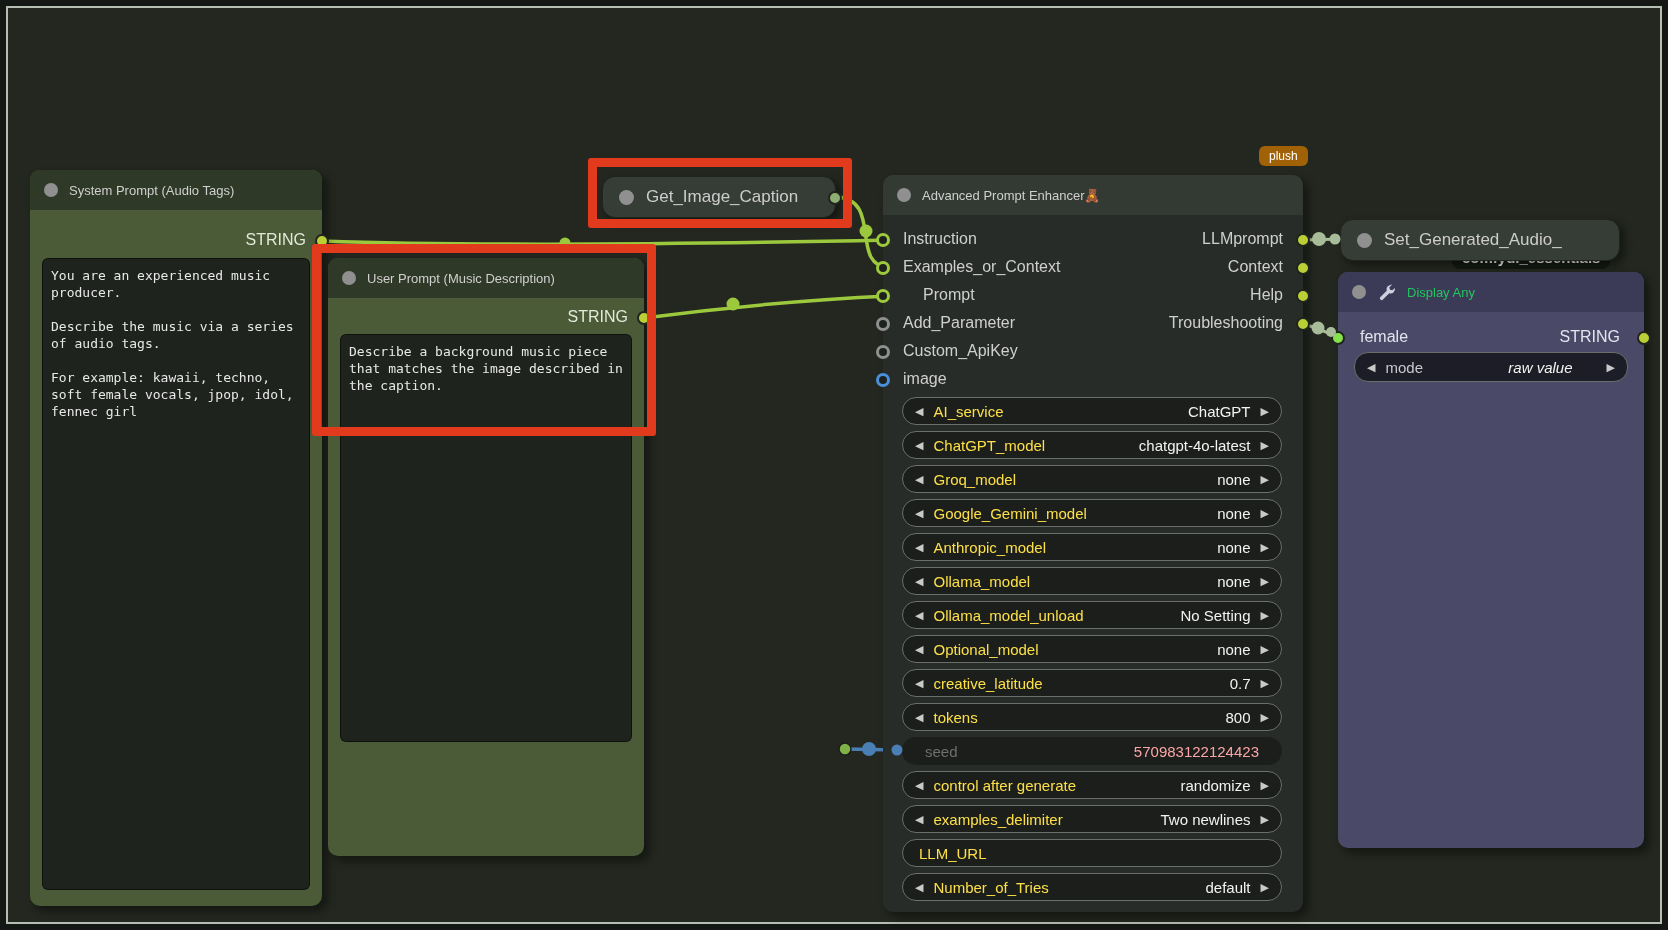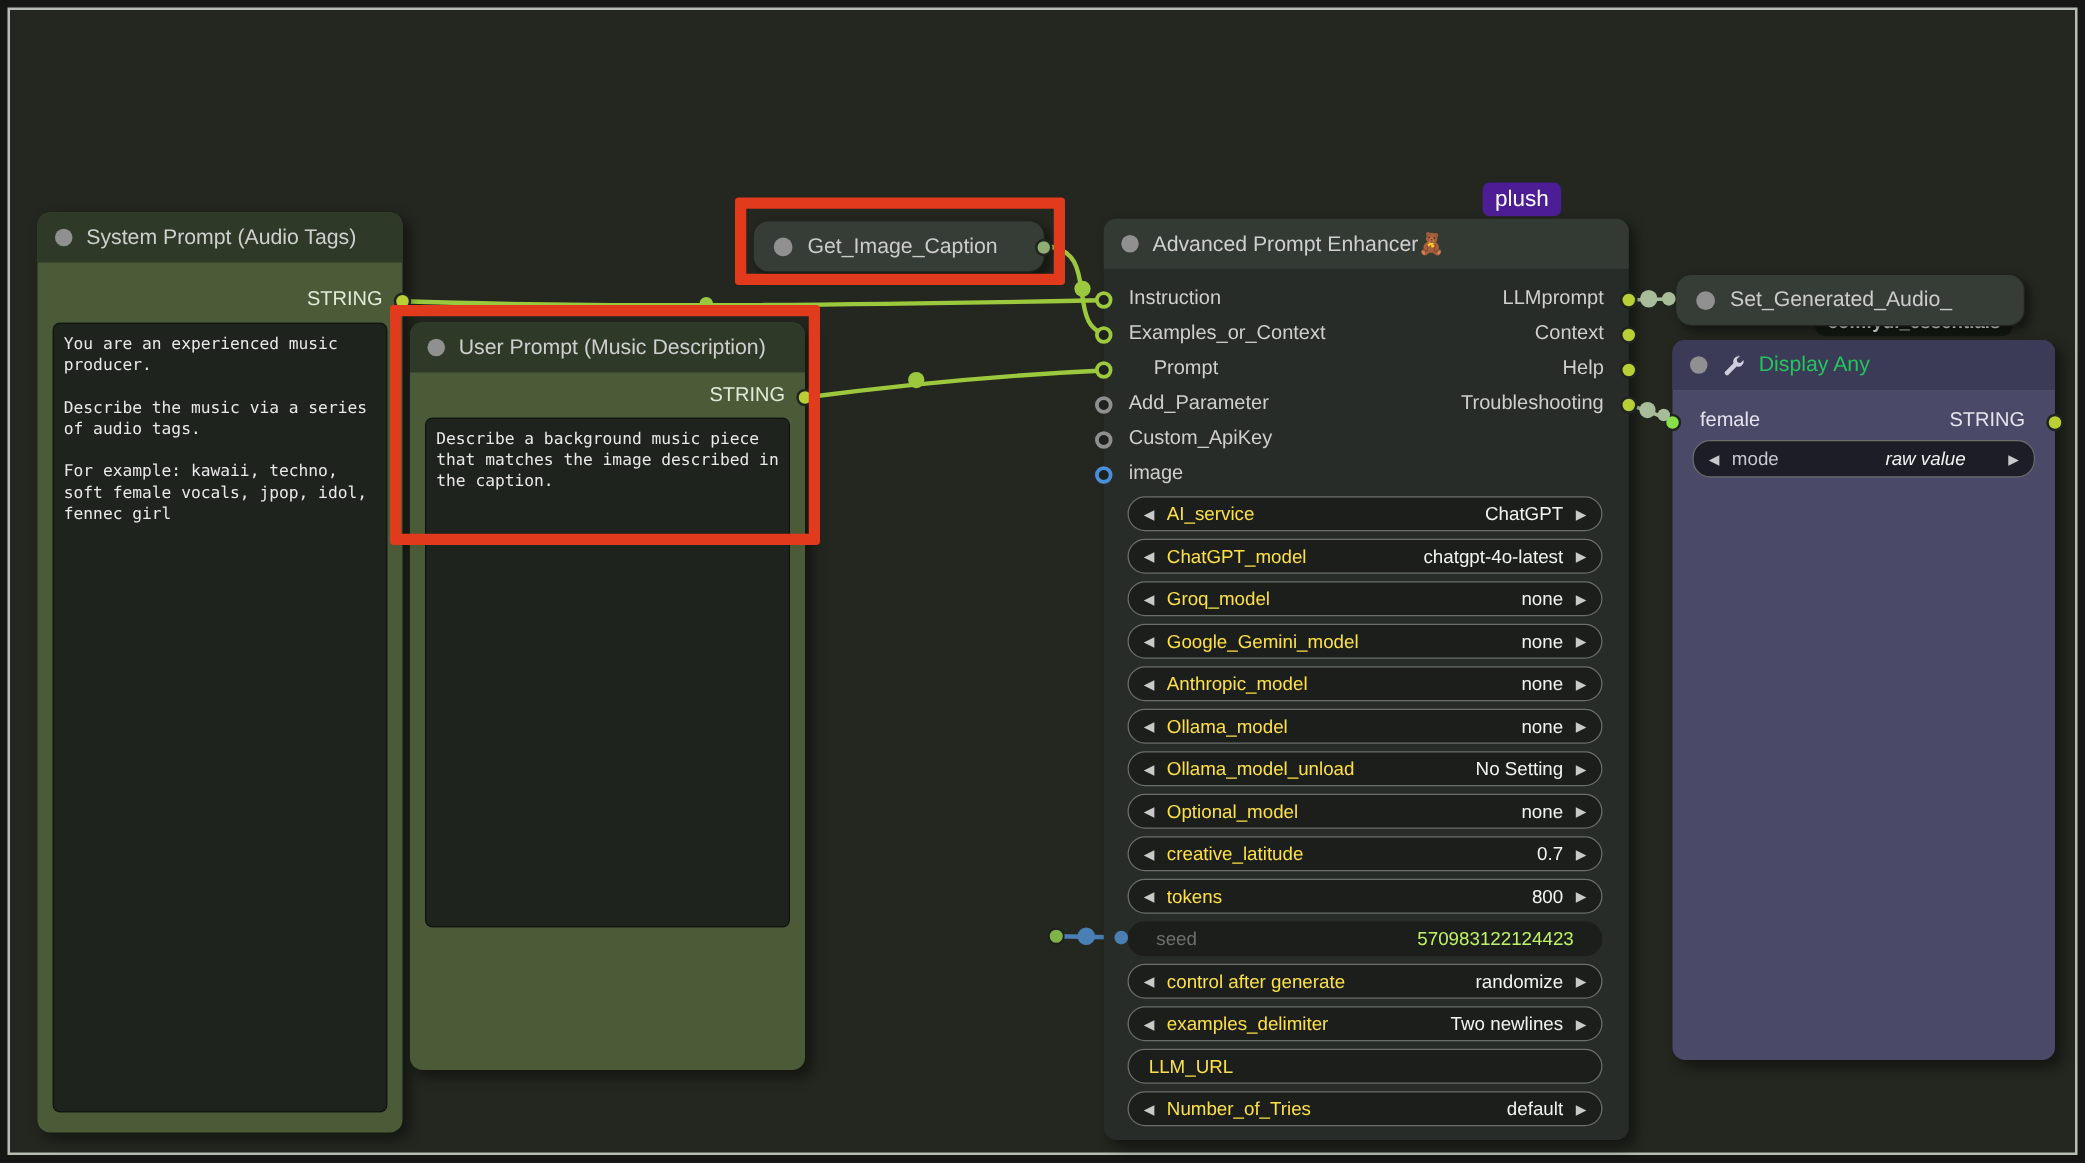--- a/index.html
+++ b/index.html
@@ -11,21 +11,21 @@
   
   .group-title { position:absolute; left:13px; top:9px; width:1642px; height:143px; background:#4e594a; }
   .big-title { position:absolute; left:18px; top:8px; font-size:94px; color:#a7c29c; letter-spacing:1px; white-space:nowrap; }
   .toolbar { position:absolute; right:22px; top:14px; display:flex; gap:14px; align-items:center; }
   .toolbar svg { display:block; }
   .group-canvas { position:absolute; left:26px; top:152px; width:1628px; height:758px; background:#3c443b; }
 
   
   .node { position:absolute; border-radius:10px; box-shadow:5px 5px 10px rgba(0,0,0,.45); z-index:4; }
   .nhead { position:absolute; left:0; top:0; right:0; height:40px; border-radius:10px 10px 0 0;
-           display:flex; align-items:center; gap:11px; padding-left:14px; color:#cfcfcf; font-size:17px; }
+           display:flex; align-items:center; gap:11px; padding-left:14px; color:#cfcfcf; font-size:13px; }
   .tdot { width:14px; height:14px; border-radius:50%; background:#909090; flex:0 0 auto; }
 
   .greennode { background:#4b5a37; }
   .greennode .nhead { background:#2e3a27; }
   .nodetext { position:absolute; background:#1f231e; border:1px solid rgba(0,0,0,.5); border-radius:6px;
               color:#e8e8e8; font-family:"DejaVu Sans Mono", monospace; font-size:13px; line-height:17px;
               padding:8px 5px 8px 8px; white-space:pre; overflow:hidden; }
   .outlabel { position:absolute; height:20px; font-size:16px; color:#e2ead8; text-align:right; right:16px; }
   .outdot { position:absolute; right:-7px; width:14px; height:14px; border-radius:50%;
             background:#b9cf35; border:2px solid #20241f; }
@@ -51,30 +51,30 @@
              background:#b9cf35; border:2px solid #20241f; }
 
   .widget { position:absolute; left:19px; width:380px; height:28px; background:#1b1e1b;
             border:1.5px solid #6a6f6a; border-radius:14px; display:flex; align-items:center;
             padding:0 12px; font-size:15px; }
   .warr { color:#c9c9c9; font-size:11px; flex:0 0 auto; }
   .wlabel { color:#fde047; margin-left:10px; flex:1 1 auto; white-space:nowrap; }
   .wvalue { color:#f2f2f2; margin-right:10px; white-space:nowrap; }
   .widget.noborder { border-color:transparent; }
   .widget.dim .wlabel { color:#6f6f6f; }
-  .widget.dim .wvalue { color:#bef264; }
+  .widget.dim .wvalue { color:#fca5a5; }
 
   
   .purplenode { background:#4a4a68; }
   .purplenode .nhead { background:#3b3b57; color:#22c55e; }
   .purplenode .widget { background:#1d1d28; }
 
   
-  .badge-plush { position:absolute; left:1186px; top:146px; background:#4c1d95; color:#ffffff;
-                 font-size:18px; padding:3px 10px; border-radius:6px; z-index:6; }
+  .badge-plush { position:absolute; left:1259px; top:146px; background:#a16207; color:#ffffff;
+                 font-size:12px; padding:3px 10px; border-radius:6px; z-index:6; }
   .badge-ess { position:absolute; left:1452px; top:246px; background:#131a12; color:#f0f0f0;
                font-size:15px; font-weight:bold; padding:3px 10px; border-radius:8px; z-index:3; }
 
   
   .redrect { position:absolute; border:9px solid #e23a1d; border-radius:3px; z-index:7; pointer-events:none; }
 
   svg.wires { position:absolute; left:0; top:0; z-index:2; pointer-events:none; }
   svg.dots  { position:absolute; left:0; top:0; z-index:5; pointer-events:none; }
 </style>
 </head>

